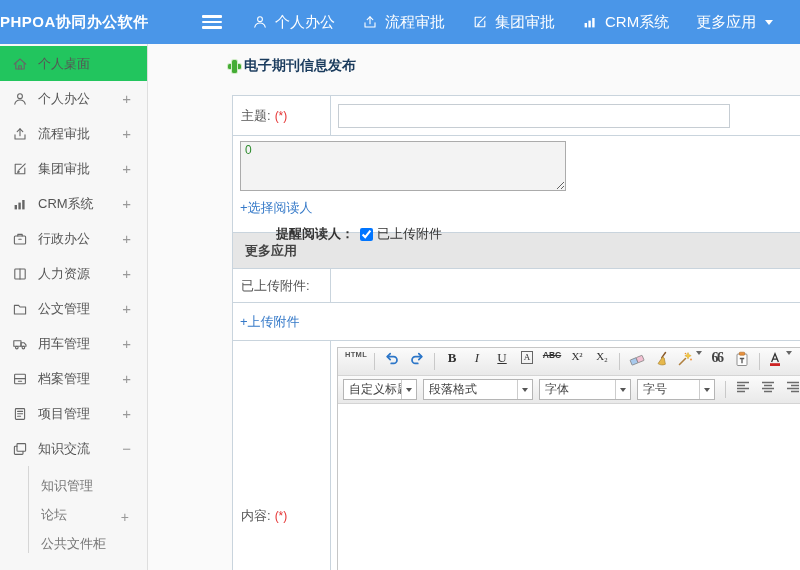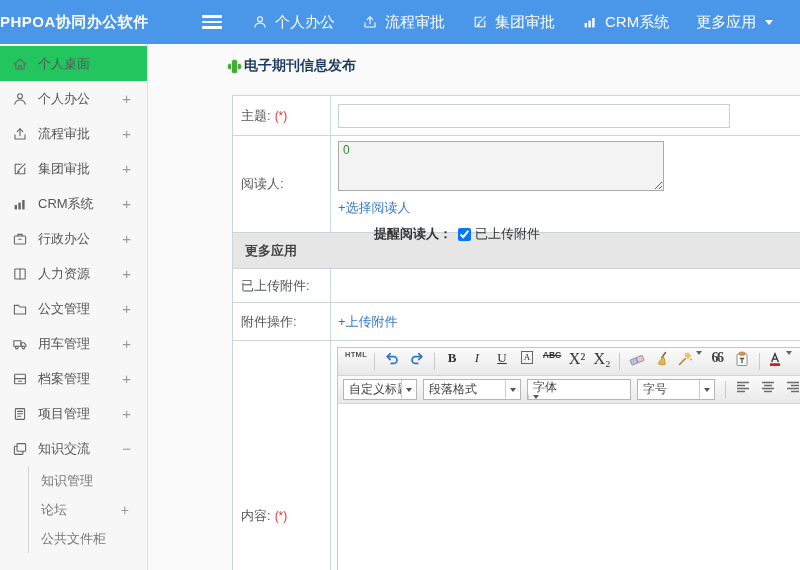--- a/index.html
+++ b/index.html
@@ -16,21 +16,21 @@
   .caret-down{width:0;height:0;border-left:4px solid transparent;border-right:4px solid transparent;border-top:5px solid #fff;margin-left:2px;}
 
   
   .sidebar{position:absolute;top:44px;left:0;bottom:0;width:148px;background:#f7f7f7;border-right:1px solid #dedede;padding-top:2px;box-sizing:border-box;overflow:hidden;}
   .side-item{height:35px;display:flex;align-items:center;padding:0 16px 0 12px;color:#555;font-size:13px;cursor:pointer;}
   .side-item.selected{background:#22c55e;}
   .side-item .svg-icon{margin-right:10px;color:#666;flex:none;height:16px;}
   .side-label{flex:1;white-space:nowrap;}
   .expand{margin-left:auto;color:#999;font-size:15px;font-weight:300;line-height:1;}
   .subnav{margin:0 0 2px 28px;border-left:1px solid #d6d6d6;}
-  .sub-item{height:29px;display:flex;align-items:center;padding:0 18px 0 12px;color:#777;font-size:13px;cursor:pointer;}
+  .sub-item{height:29px;display:flex;align-items:flex-end;padding:0 18px 0 12px;color:#777;font-size:13px;cursor:pointer;}
   .sub-item .expand{font-size:14px;}
 
   
   .main{position:absolute;left:149px;top:44px;right:0;bottom:0;background:#fafafa;overflow:hidden;}
   .page-title{position:absolute;left:79px;top:13px;display:flex;align-items:center;font-size:14px;font-weight:bold;color:#1a3b5d;}
   .plus-icon{width:13px;height:13px;position:relative;margin-right:3px;}
   .plus-icon:before,.plus-icon:after{content:"";position:absolute;background:#44ac34;border-radius:1.5px;box-shadow:0 0 0 1px #d2ecc8;}
   .plus-icon:before{left:0;top:4px;width:13px;height:5px;}
   .plus-icon:after{left:4px;top:0;width:5px;height:13px;}
 
@@ -64,21 +64,21 @@
   .tb-btn{height:21px;min-width:20px;padding:0 2px;display:flex;align-items:flex-start;justify-content:center;cursor:pointer;border-radius:2px;color:#333;}
   .tb-sep{width:1px;height:17px;background:#c9c9c9;margin:0 4px;flex:none;}
   .tb-caret{width:0;height:0;border-left:3px solid transparent;border-right:3px solid transparent;border-top:4px solid #666;margin-left:3px;}
   .glyph{font-size:13px;line-height:1;}
   .g-html{font-size:7.5px;font-weight:bold;color:#555;letter-spacing:.3px;}
   .g-bold{font-weight:bold;font-family:"Liberation Serif",serif;}
   .g-italic{font-style:italic;font-family:"Liberation Serif",serif;}
   .g-under{text-decoration:underline;font-family:"Liberation Serif",serif;}
   .g-boxed{font-size:9px;border:1px solid #666;line-height:11px;padding:0 2px;font-family:"Liberation Serif",serif;}
   .g-strike{font-size:8.5px;font-weight:bold;text-decoration:line-through;}
-  .g-script{font-size:16px;font-family:"Liberation Serif",serif;}
+  .g-script{font-size:11px;font-family:"Liberation Serif",serif;}
   .g-quote{font-family:"Liberation Serif",serif;font-weight:bold;font-size:14px;letter-spacing:-1.5px;color:#444;}
   .tb-select{height:21px;background:#fff;border:1px solid #b5b5b5;display:flex;align-items:stretch;font-size:12px;color:#444;margin-right:5px;box-sizing:border-box;cursor:pointer;flex:none;}
   .tb-select .txt{flex:1;display:flex;align-items:center;padding-left:5px;white-space:nowrap;overflow:hidden;}
   .tb-select .arrow{width:14px;border-left:1px solid #ccc;display:flex;align-items:center;justify-content:center;flex:none;}
   .tb-select .arrow:after{content:"";width:0;height:0;border-left:3.5px solid transparent;border-right:3.5px solid transparent;border-top:4.5px solid #555;}
   .editor-body{height:300px;background:#fff;}
   .svg-icon{display:inline-flex;align-items:center;}
   .svg-icon svg{display:block;}
 </style>
 </head>
@@ -293,23 +293,20 @@
         <div class="flabel">
           <span>主题:</span>
             <span class="req">(*)</span>
         </div>
         <div class="fvalue">
           <input class="subject-input" type="text" style="">
         </div>
       </div>
 
       <div class="frow r2">
-        <div class="flabel">
-          <span>阅读人:</span>
-        </div>
         <div class="fvalue">
           <textarea class="readers-area" style="">0</textarea>
           <div class="choose-line">
             <span class="link">+选择阅读人</span>
           </div>
           <div class="hint-line">
             <span class="remind">提醒阅读人：</span>
             <input type="checkbox" checked="" class="sms-check" style="">
             <span>已上传附件</span>
           </div>
@@ -321,23 +318,20 @@
       </div>
 
       <div class="frow r3">
         <div class="flabel">
           <span>已上传附件:</span>
         </div>
         <div class="fvalue"></div>
       </div>
 
       <div class="frow r4">
-        <div class="flabel">
-          <span>附件操作:</span>
-        </div>
         <div class="fvalue">
           <span class="link">+上传附件</span>
         </div>
       </div>
 
       <div class="frow r5">
         <div class="flabel">
           <span>内容:</span>
             <span class="req">(*)</span>
         </div>
@@ -451,25 +445,25 @@
                       </g>
                     </svg>
                   </span>
                 </span>
               </div>
             <div class="tb-row" id="tb-row2">
                 <div class="tb-select" style="width: 74px;">
                   <span class="txt">自定义标题</span>
                   <span class="arrow"></span>
                 </div>
-                <div class="tb-select" style="width: 98px;">
+                <div class="tb-select" style="width: 110px;">
                   <span class="txt">段落格式</span>
                   <span class="arrow"></span>
                 </div>
-                <div class="tb-select" style="width: 104px; flex-direction: column;">
+                <div class="tb-select" style="width: 92px;">
                   <span class="txt">字体</span>
                   <span class="arrow"></span>
                 </div>
                 <div class="tb-select" style="width: 78px;">
                   <span class="txt">字号</span>
                   <span class="arrow"></span>
                 </div>
                 <span class="tb-sep"></span>
                 <span class="tb-btn">
                   <span class="svg-icon">

